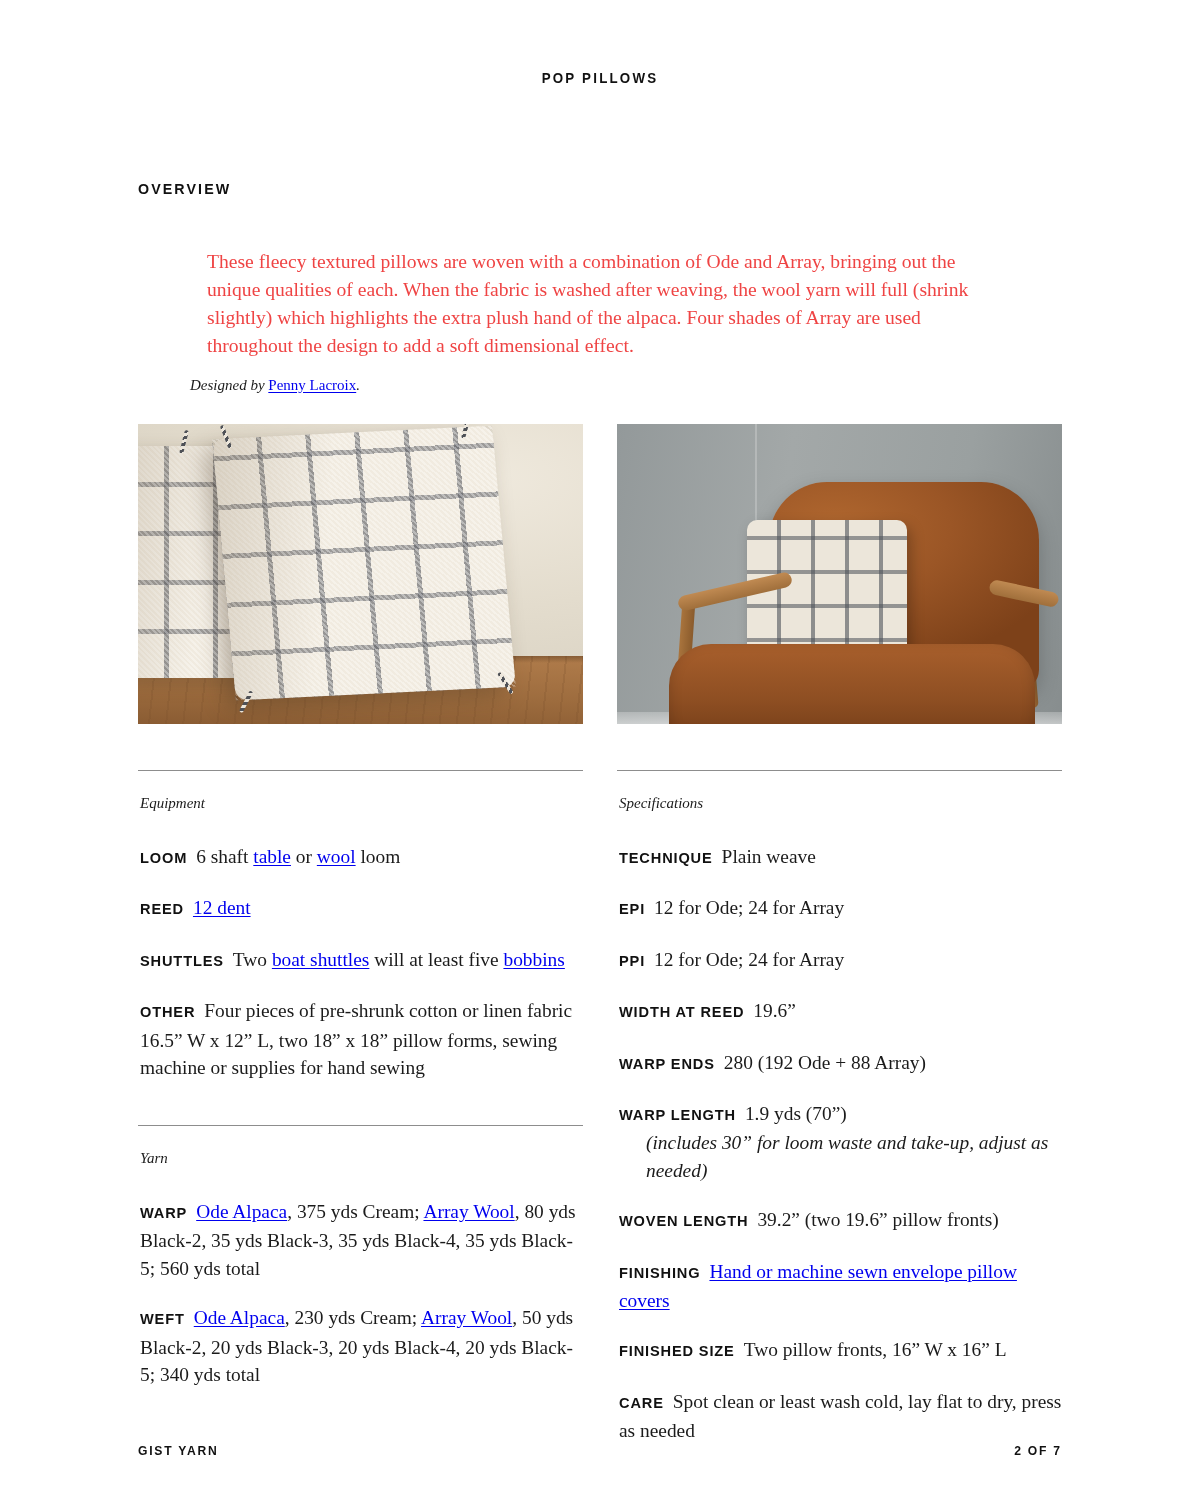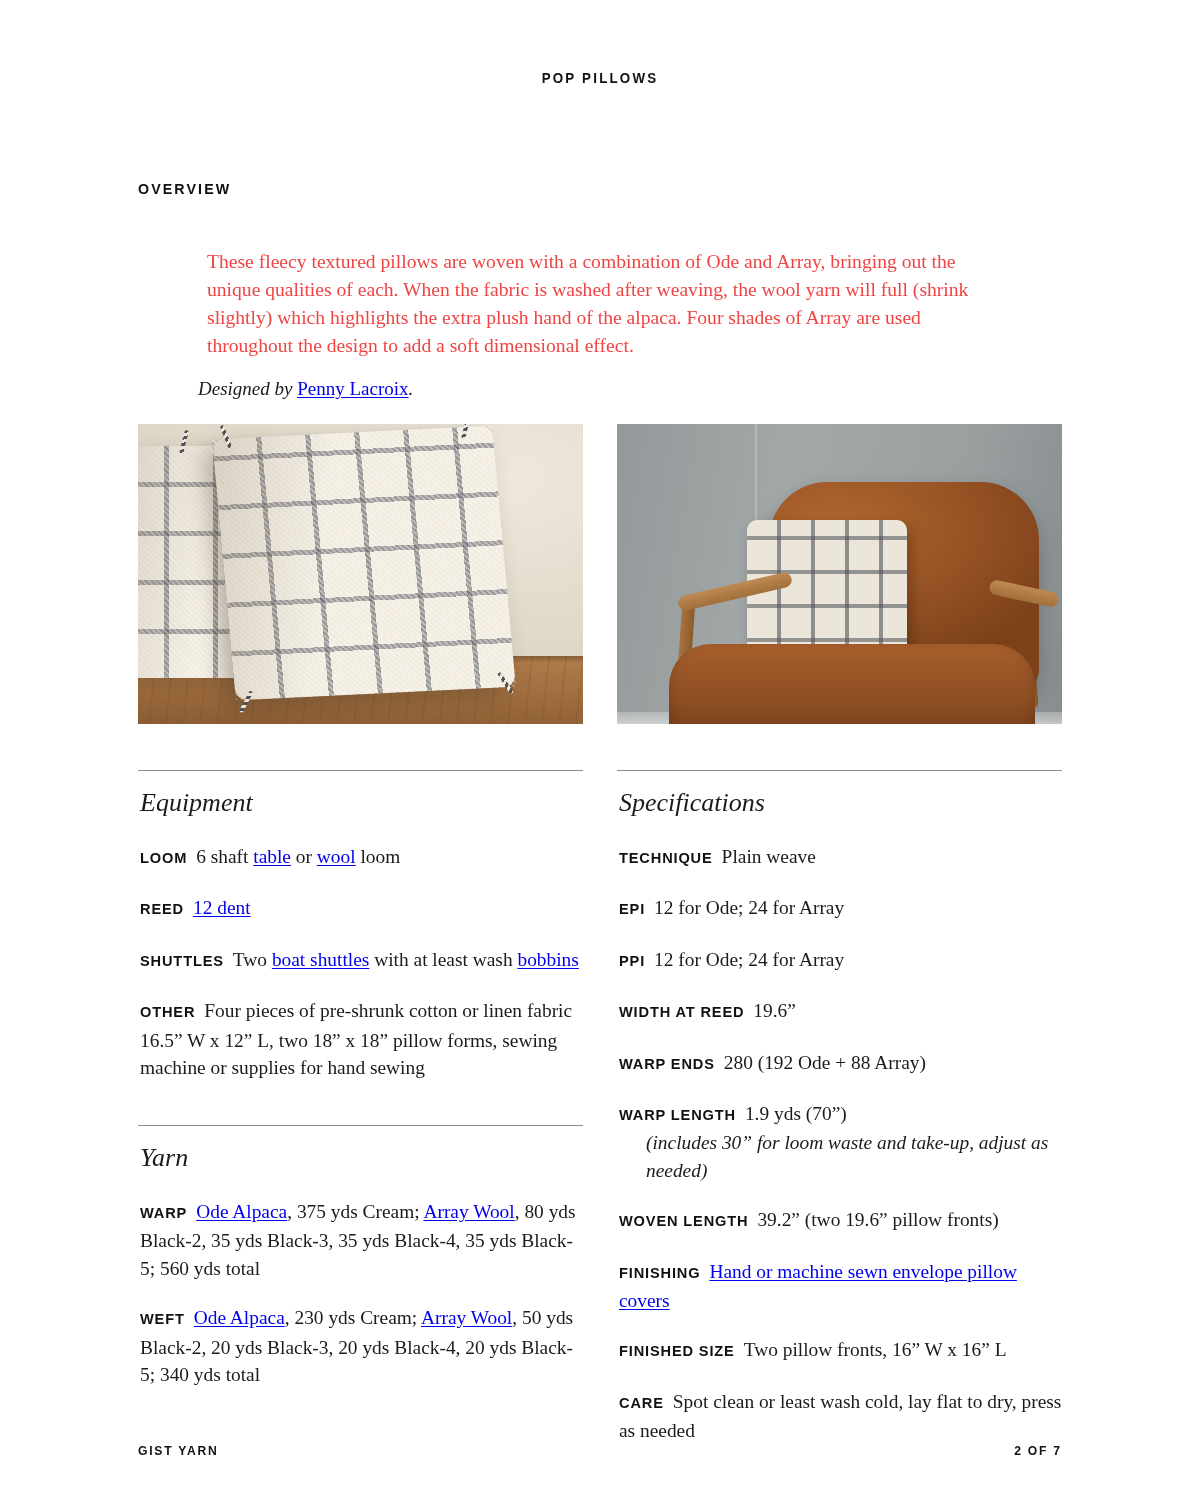--- a/index.html
+++ b/index.html
@@ -47,22 +47,22 @@
     position: absolute;
     left: 198px; top: 228px;
     width: 790px;
     font-size: 19.6px;
     line-height: 28.2px;
     color: #ef4444;
     margin-left: 9px;
   }
   .overview-credit {
     position: absolute;
-    left: 198px; top: 356px;
-    font-size: 19px;
+    left: 190px; top: 356px;
+    font-size: 15px;
     line-height: 28px;
     font-style: italic;
     color: #1b1b1b;
   }
   .overview-credit .name {
     font-style: normal;
     text-decoration: underline;
     text-underline-offset: 2px;
   }
 
@@ -202,21 +202,21 @@
   .col-right { left: 617px; }
 
   .rule {
     height: 1px;
     background: #8d8d8d;
     width: 445px;
     margin: 0 0 20px 0;
   }
   .col-title {
     font-style: italic;
-    font-size: 26px;
+    font-size: 15px;
     line-height: 24px;
     color: #1b1b1b;
     margin: 0 0 28px 2px;
   }
 
   .entry {
     font-size: 19.4px;
     line-height: 27.4px;
     color: #1b1b1b;
     margin: 0 0 22px 2px;
@@ -304,21 +304,21 @@
 
     <p class="entry">
       <span class="lbl">LOOM</span><span>6 shaft </span><a class="lnk" href="#">table</a><span> or </span><a class="lnk" href="#">wool</a><span> loom</span>
     </p>
 
     <p class="entry">
       <span class="lbl">REED</span><a class="lnk" href="#">12 dent</a>
     </p>
 
     <p class="entry">
-      <span class="lbl">SHUTTLES</span><span>Two </span><a class="lnk" href="#">boat shuttles</a><span> with at least wash </span><a class="lnk" href="#">bobbins</a>
+      <span class="lbl">SHUTTLES</span><span>Two </span><a class="lnk" href="#">boat shuttles</a><span> will at least five </span><a class="lnk" href="#">bobbins</a>
     </p>
 
     <p class="entry">
       <span class="lbl">OTHER</span><span>Four pieces of pre-shrunk cotton or linen fabric 16.5” W x 12” L, two 18” x 18” pillow forms, sewing machine or supplies for hand sewing</span>
     </p>
   </div>
 
   <div class="yarn-block">
     <div class="rule"></div>
     <div class="col-title">Yarn</div>

